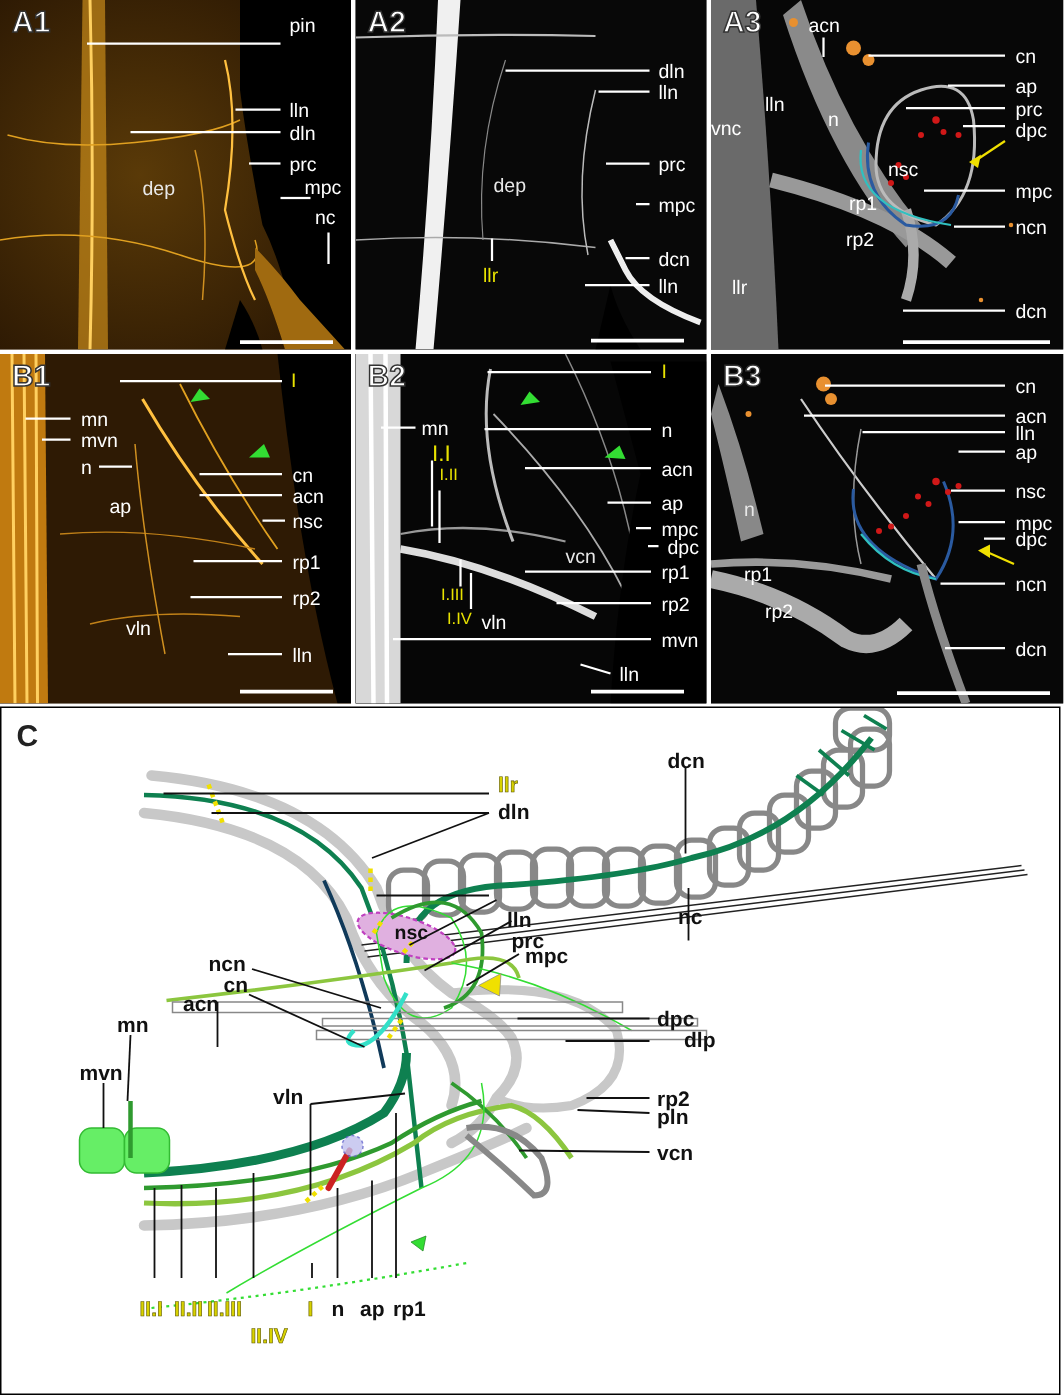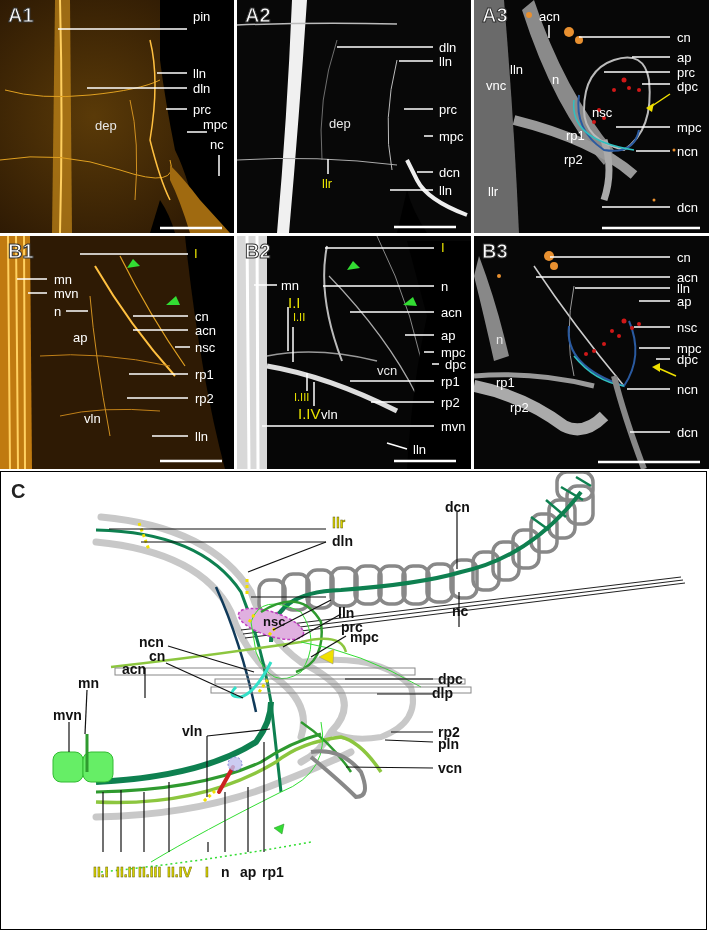--- a/index.html
+++ b/index.html
@@ -138,21 +138,21 @@
       <line x1="162" y1="151" x2="196" y2="151"></line>
       <line x1="128" y1="207" x2="196" y2="207"></line>
     </g>
   </svg>
   <span class="lbl" style="left:65px;top:10px">acn</span>
   <span class="lbl" style="left:203px;top:31px">cn</span>
   <span class="lbl" style="left:203px;top:51px">ap</span>
   <span class="lbl" style="left:203px;top:66px">prc</span>
   <span class="lbl" style="left:203px;top:80px">dpc</span>
   <span class="lbl" style="left:36px;top:63px">lln</span>
-  <span class="lbl" style="left:12px;top:79px">vnc</span>
+  <span class="lbl" style="left:0;top:79px">vnc</span>
   <span class="lbl" style="left:78px;top:73px">n</span>
   <span class="lbl" style="left:118px;top:106px">nsc</span>
   <span class="lbl" style="left:203px;top:121px">mpc</span>
   <span class="lbl" style="left:92px;top:129px">rp1</span>
   <span class="lbl" style="left:203px;top:145px">ncn</span>
   <span class="lbl" style="left:90px;top:153px">rp2</span>
   <span class="lbl" style="left:14px;top:185px">llr</span>
   <span class="lbl" style="left:203px;top:201px">dcn</span>
 </div>
 
@@ -241,21 +241,21 @@
   <span class="lbl yellow" style="left:51px;top:60px;font-size:15px">I.I</span>
   <span class="lbl yellow" style="left:56px;top:75px;font-size:11px">I.II</span>
   <span class="lbl" style="left:204px;top:70px">acn</span>
   <span class="lbl" style="left:204px;top:93px">ap</span>
   <span class="lbl" style="left:204px;top:110px">mpc</span>
   <span class="lbl" style="left:208px;top:122px">dpc</span>
   <span class="lbl in" style="left:140px;top:128px">vcn</span>
   <span class="lbl" style="left:204px;top:139px">rp1</span>
   <span class="lbl yellow" style="left:57px;top:155px;font-size:11px">I.III</span>
   <span class="lbl" style="left:204px;top:160px">rp2</span>
-  <span class="lbl yellow" style="left:61px;top:171px;font-size:15px">I.IV</span>
+  <span class="lbl yellow" style="left:61px;top:171px;font-size:11px">I.IV</span>
   <span class="lbl" style="left:84px;top:172px">vln</span>
   <span class="lbl" style="left:204px;top:184px">mvn</span>
   <span class="lbl" style="left:176px;top:207px">lln</span>
 </div>
 
 <div class="panel" style="left:474px;top:236px;width:235px;height:233px;background:#050505;">
   <svg width="235" height="233">
     <rect width="235" height="233" fill="#070707"></rect>
     <path d="M5 20 Q20 60 30 100 L35 120 L20 125 Q10 80 0 40 Z" fill="#888"></path>
     <path d="M0 150 Q50 160 90 190 Q110 200 130 180" stroke="#aaa" stroke-width="12" fill="none"></path>
@@ -445,27 +445,27 @@
   <span class="clbl" style="left:451px;top:132px">nc</span>
   <span class="clbl" style="left:340px;top:148px">prc</span>
   <span class="clbl" style="left:349px;top:158px">mpc</span>
   <span class="clbl" style="left:138px;top:163px">ncn</span>
   <span class="clbl" style="left:148px;top:177px">cn</span>
   <span class="clbl" style="left:262px;top:143px;font-size:13px">nsc</span>
   <span class="clbl" style="left:121px;top:190px">acn</span>
   <span class="clbl" style="left:77px;top:204px">mn</span>
   <span class="clbl" style="left:52px;top:236px">mvn</span>
   <span class="clbl" style="left:437px;top:200px">dpc</span>
-  <span class="clbl" style="left:431px;top:214px">dlp</span>
+  <span class="clbl" style="left:455px;top:214px">dlp</span>
   <span class="clbl" style="left:181px;top:252px">vln</span>
   <span class="clbl" style="left:437px;top:253px">rp2</span>
   <span class="clbl" style="left:437px;top:265px">pln</span>
   <span class="clbl" style="left:437px;top:289px">vcn</span>
 
   <span class="clbl yellow" style="left:92px;top:393px">II.I</span>
   <span class="clbl yellow" style="left:115px;top:393px">II.II</span>
   <span class="clbl yellow" style="left:137px;top:393px">II.III</span>
-  <span class="clbl yellow" style="left:166px;top:393px">II.IV</span>
+  <span class="clbl yellow" style="left:166px;top:411px">II.IV</span>
   <span class="clbl yellow" style="left:204px;top:393px">I</span>
   <span class="clbl" style="left:220px;top:393px">n</span>
   <span class="clbl" style="left:239px;top:393px">ap</span>
   <span class="clbl" style="left:261px;top:393px">rp1</span>
 </div>
 
 </body></html>

